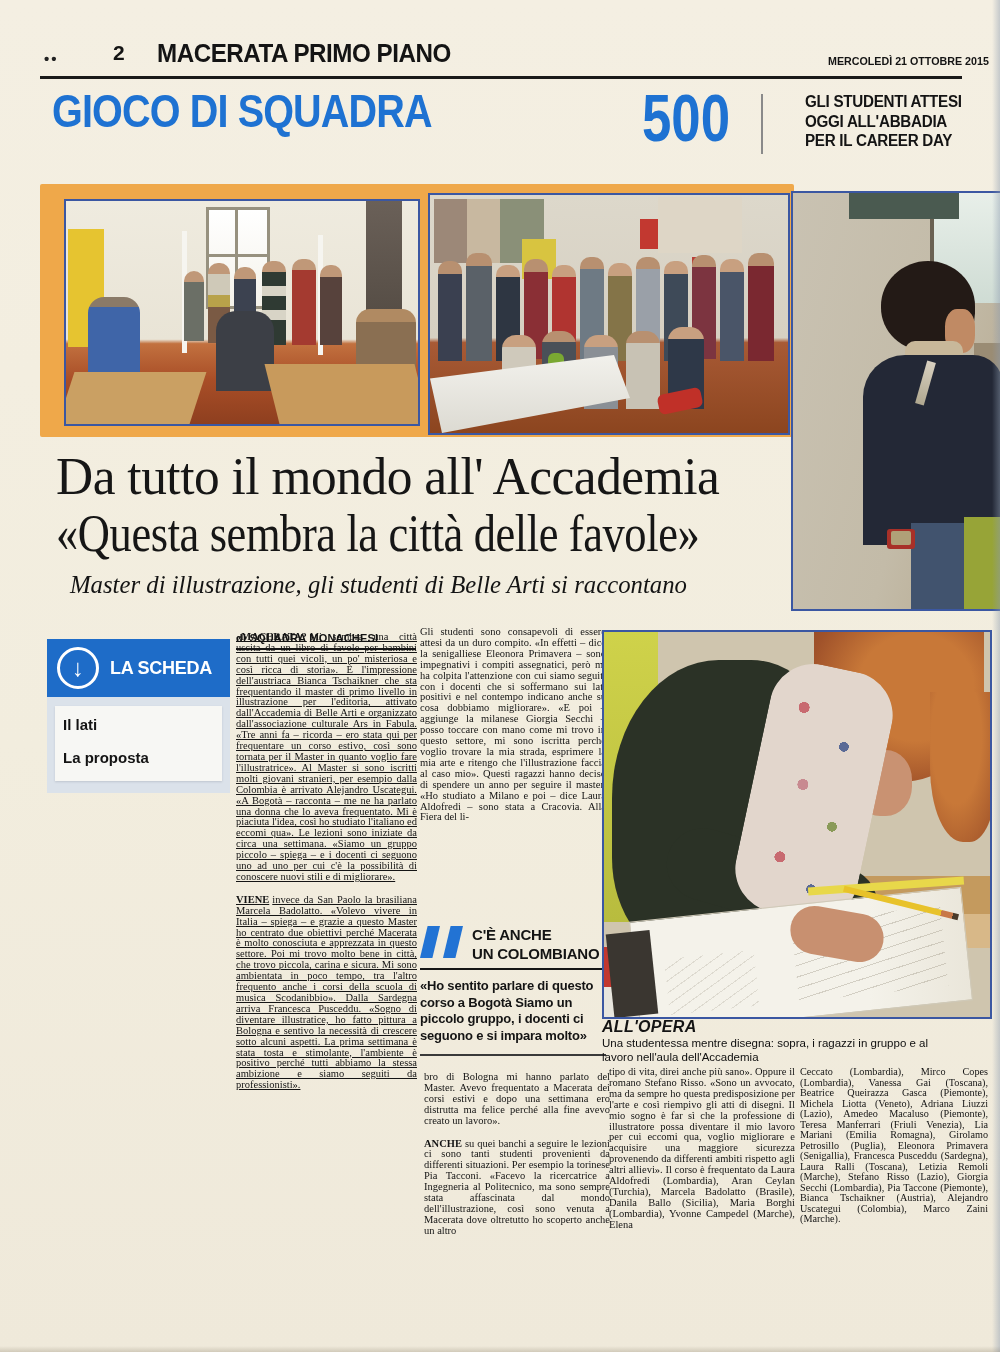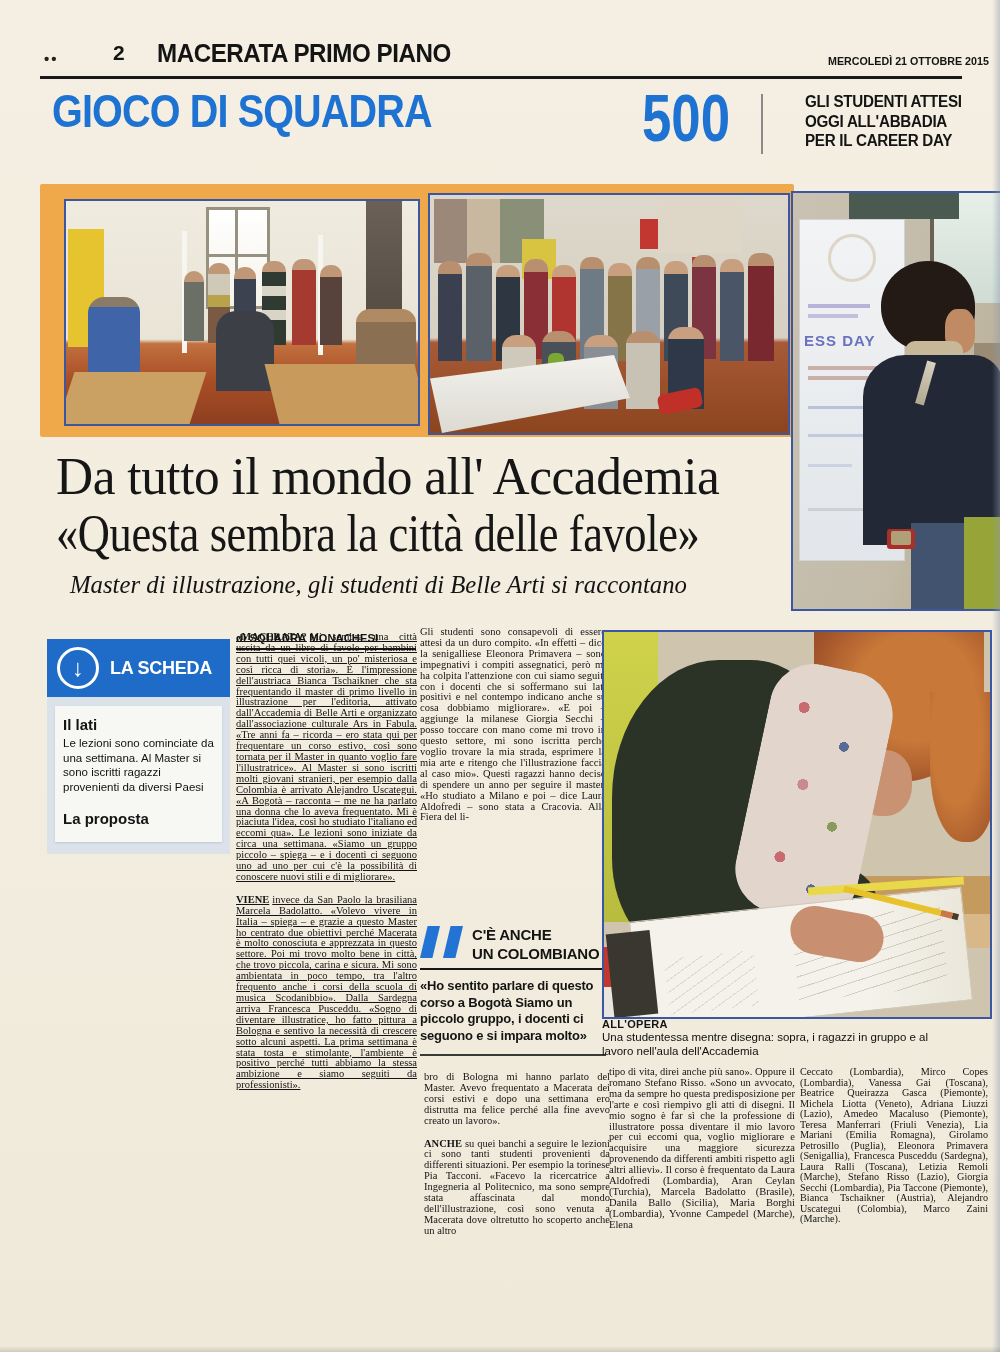--- a/index.html
+++ b/index.html
@@ -78,21 +78,21 @@
   .pq-head{display:flex;align-items:flex-start;}
   .qmarks{display:flex;margin:2px 6px 0 0;}
   .qm{width:20px;height:32px;background:#2273d4;clip-path:polygon(38% 0,100% 0,62% 100%,0 100%);margin-right:3px;}
   .pq-label{font-weight:800;font-size:15px;line-height:17px;letter-spacing:-.2px;margin-top:2px;}
   .pq-rule{height:2px;background:#161616;margin-top:6px;}
   .pq-text{margin-top:8px;font-weight:700;font-size:13px;line-height:16.5px;letter-spacing:-.2px;}
   .pq-rule2{height:2px;background:#3a3a3a;margin-top:10px;}
 
   
   .caption{left:602px;top:1018px;width:345px;}
-  .cap-title{font-weight:800;font-size:11px;letter-spacing:.3px;}
+  .cap-title{font-weight:800;font-size:16px;letter-spacing:.3px;font-style:italic;}
   .cap-text{font-weight:400;font-size:11.5px;line-height:14px;color:#0f0f0f;}
 </style>
 </head>
 <body>
 
 <div class="page">
 
   <div class="abs corner-dots">••</div>
   <div class="abs pagenum">2</div>
   <div class="abs section-title">MACERATA PRIMO PIANO</div>
@@ -156,32 +156,20 @@
     <div class="fig" style="left:154px;top:140px;width:34px;height:74px;background:linear-gradient(180deg,#c8a080 0 16%,#8a8f95 16%);border-radius:14px 14px 0 0;"></div>
     <div class="fig" style="left:196px;top:136px;width:34px;height:78px;background:linear-gradient(180deg,#b89070 0 15%,#c8c2b4 15%);border-radius:14px 14px 0 0;"></div>
     <div class="fig" style="left:238px;top:132px;width:36px;height:82px;background:linear-gradient(180deg,#c8a080 0 15%,#2e3848 15%);border-radius:14px 14px 0 0;"></div>
     <div style="left:228px;top:196px;width:44px;height:20px;background:#c03028;border-radius:6px;transform:rotate(-12deg);"></div>
     <div style="left:0;bottom:0;width:200px;height:78px;background:linear-gradient(#f2f1ec,#dcdad2);clip-path:polygon(0 30%,92% 0,100% 55%,6% 100%);"></div>
   </div>
 
   <div class="ph photo-careerday">
     <div style="right:0;top:0;width:66px;height:110px;background:linear-gradient(#e8efe9,#cfdcd4);border-left:4px solid #6a6152;"></div>
     <div style="left:56px;top:0;width:110px;height:26px;background:#4a5a50;"></div>
-    <div style="left:6px;top:26px;width:104px;height:340px;background:linear-gradient(#f2f3f4,#e2e6ea);border:1px solid #d0d4da;">
-      <div style="left:28px;top:14px;width:42px;height:42px;border:3px solid #ddd6c6;border-radius:50%;"></div>
-      <div style="left:8px;top:84px;width:62px;height:4px;background:#b8b2d8;"></div>
-      <div style="left:8px;top:94px;width:50px;height:4px;background:#c4bede;"></div>
-      <div class="banner-text" style="left:4px;top:112px;">ESS DAY</div>
-      <div style="left:8px;top:146px;width:72px;height:4px;background:#c8b0a8;"></div>
-      <div style="left:8px;top:156px;width:64px;height:4px;background:#c8b0a8;"></div>
-      <div style="left:8px;top:186px;width:56px;height:3px;background:#b8c2d8;"></div>
-      <div style="left:8px;top:214px;width:66px;height:3px;background:#c2cade;"></div>
-      <div style="left:8px;top:244px;width:44px;height:3px;background:#ccd2e2;"></div>
-      <div style="left:8px;top:288px;width:58px;height:3px;background:#d0cfd8;"></div>
-    </div>
     <div style="right:0;top:150px;width:26px;height:130px;background:#9a8c74;"></div>
     <div style="left:88px;top:68px;width:94px;height:90px;background:#231a16;border-radius:50% 50% 42% 48%;"></div>
     <div style="left:152px;top:116px;width:30px;height:44px;background:#c08a64;border-radius:40%;"></div>
     <div style="left:112px;top:148px;width:58px;height:24px;background:#c8b89a;border-radius:10px;"></div>
     <div style="left:70px;top:162px;width:140px;height:190px;background:#232836;border-radius:42px 30px 0 0;"></div>
     <div style="left:128px;top:168px;width:9px;height:44px;background:linear-gradient(#d8d0c0,#b0a890);transform:rotate(16deg);"></div>
     <div style="left:118px;top:330px;width:89px;height:86px;background:#41536e;"></div>
     <div style="left:94px;top:336px;width:28px;height:20px;background:#a83028;border-radius:3px;"></div>
     <div style="left:98px;top:338px;width:20px;height:14px;background:#b0a078;border-radius:2px;"></div>
     <div style="right:0;bottom:0;width:36px;height:92px;background:#97a437;"></div>
@@ -192,21 +180,20 @@
   <div class="abs deck">Master di illustrazione, gli studenti di Belle Arti si raccontano</div>
 
   <div class="abs scheda">
     <div class="scheda-bar">
       <div class="scheda-icon">↓</div>
       <div class="scheda-label">LA SCHEDA</div>
     </div>
     <div class="scheda-body">
       <div class="scheda-card">
         <div class="scheda-h">Il lati</div>
-        <div class="scheda-t">Le lezioni sono cominciate da una settimana. Al Master si sono iscritti ragazzi provenienti da diversi Paesi</div>
         <div class="scheda-h scheda-h2">La proposta</div>
       </div>
     </div>
   </div>
 
   <div class="abs byline">di SQUADRA MONACHESI</div>
   <div class="abs byline-rule"></div>
 
   <div class="abs bodytext col1">
     <div>

